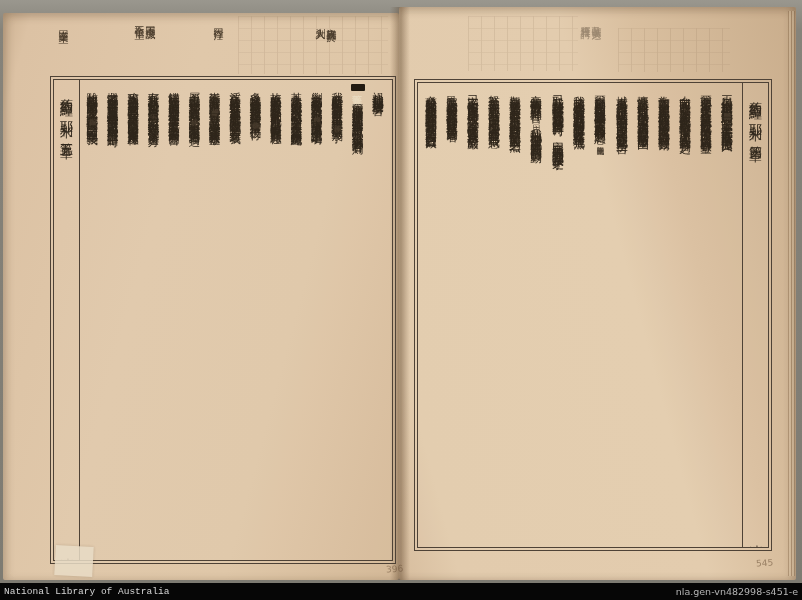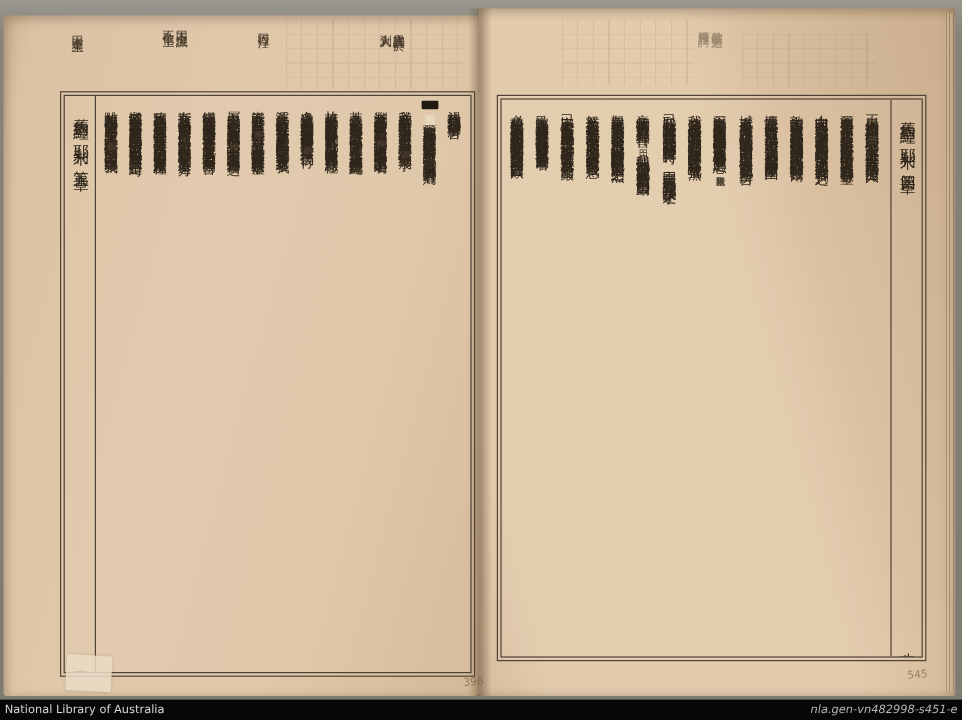--- a/index.html
+++ b/index.html
@@ -53,22 +53,22 @@
   .ann.faint{opacity:.45;}
   
   .pencil{position:absolute;font-family:"DejaVu Sans",sans-serif;font-size:9px;
     color:rgba(110,85,60,.6);transform:rotate(-4deg);}
   .sticker{position:absolute;left:55px;top:546px;width:38px;height:30px;
     background:#e9dcc6;opacity:.85;transform:rotate(3deg);box-shadow:0 0 3px rgba(80,60,40,.25);}
   
   .idbar{position:absolute;left:0;bottom:0;width:802px;height:17px;background:#060606;
     display:flex;justify-content:space-between;align-items:center;box-sizing:border-box;padding:0 4px;
     font-family:"DejaVu Sans",sans-serif;font-size:9.5px;}
-  .idbar .wm{color:#d6d6d6;}
-  .idbar .imgid{color:#b5b5b5;font-style:italic;}
+  .idbar .wm{color:#d6d6d6;font-family:Liberation Mono, monospace;}
+  .idbar .imgid{color:#b5b5b5;}
 </style>
 </head>
 <body>
 
 <div class="backdrop"></div>
 
 <div class="leaf leaf-left"></div>
 <div class="leaf leaf-right"></div>
 <div class="gutter"></div>
 

